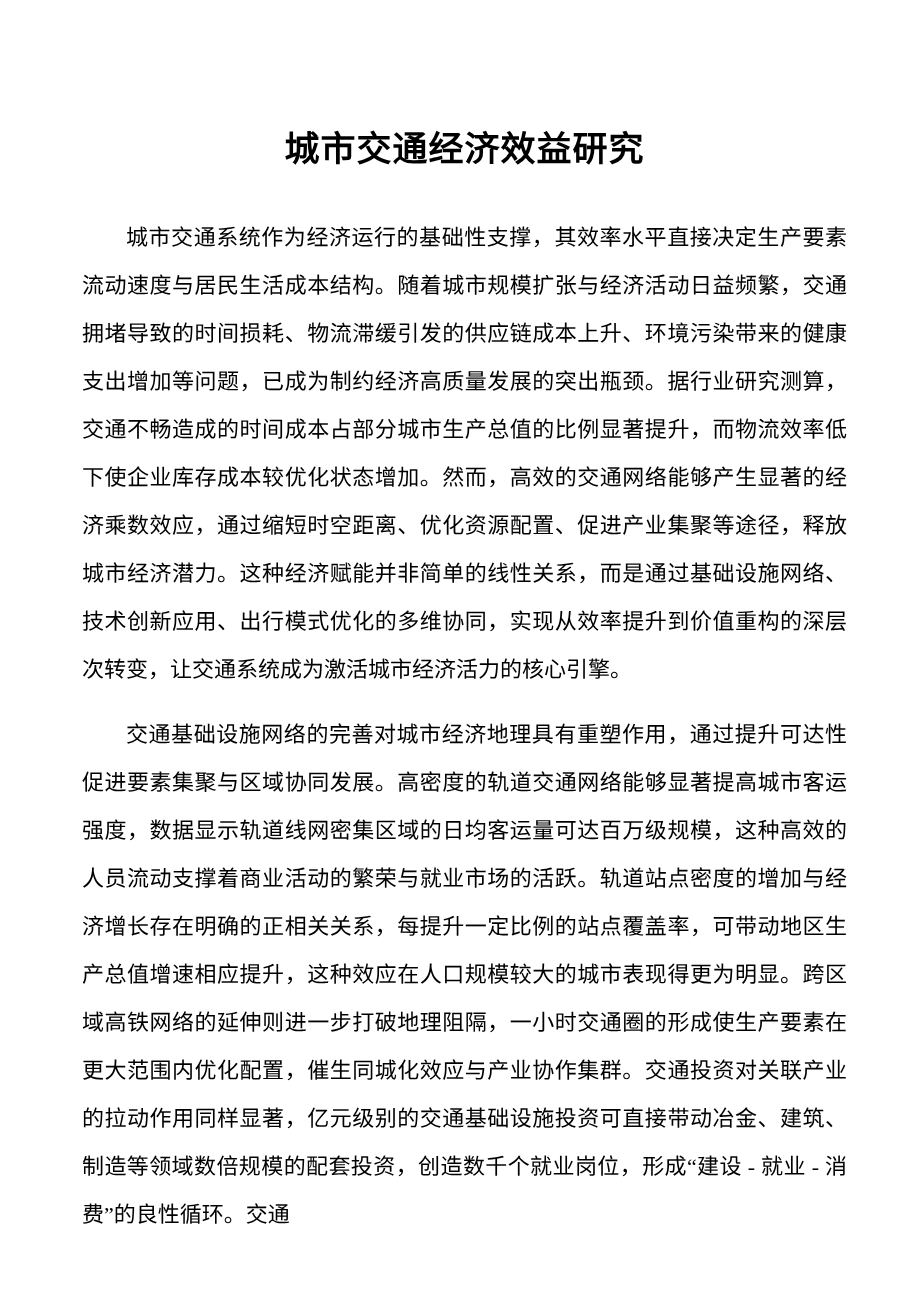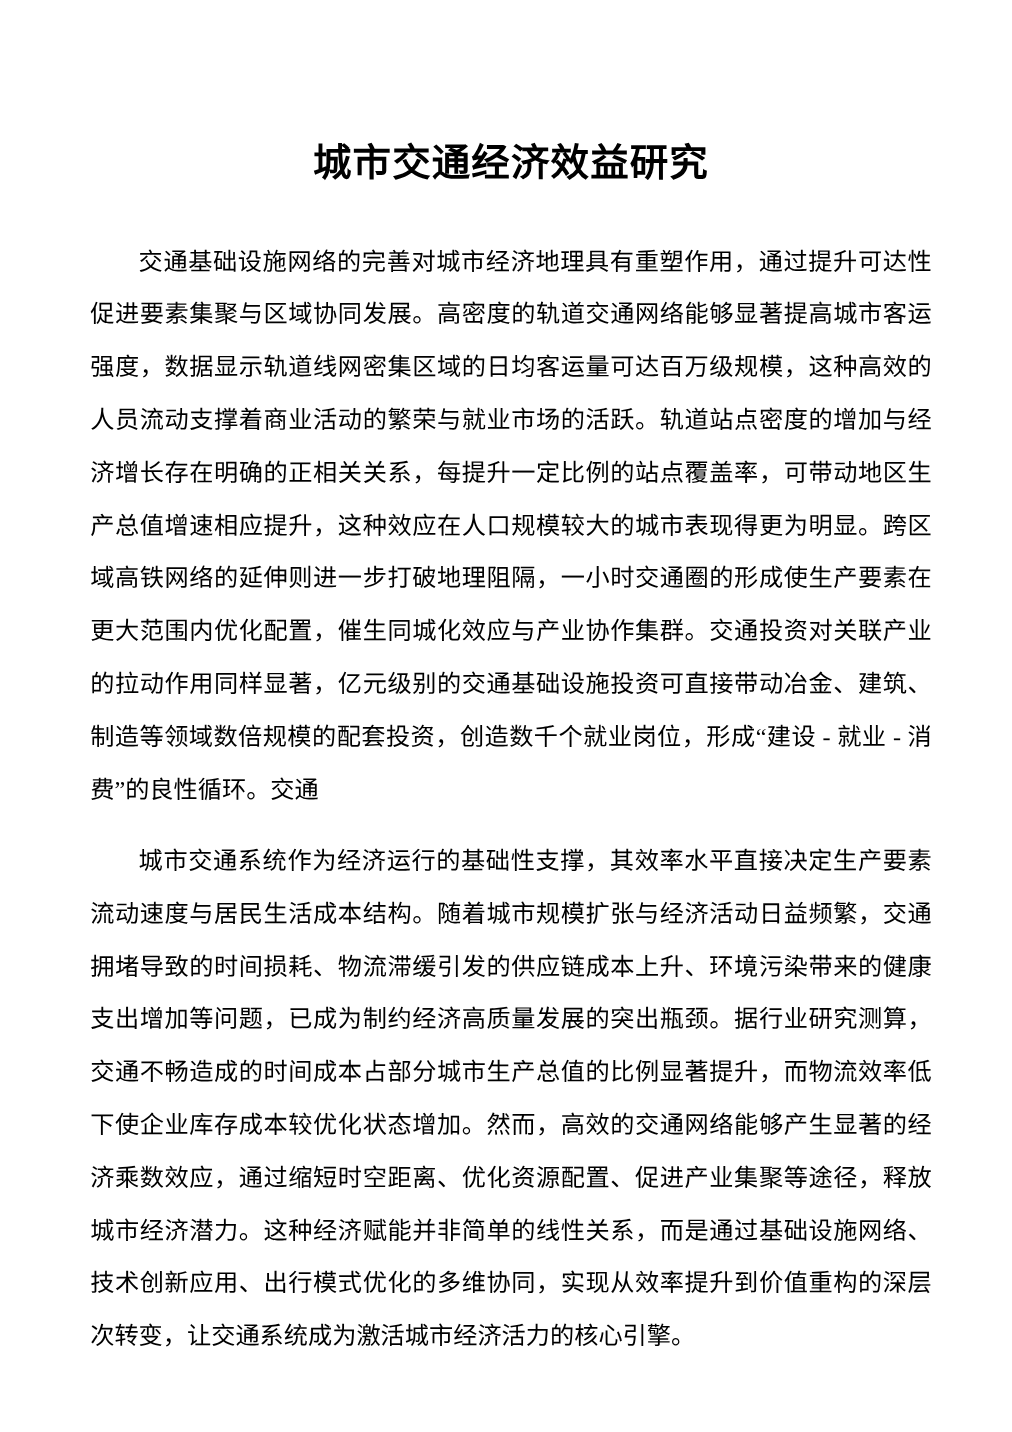--- a/index.html
+++ b/index.html
@@ -43,15 +43,15 @@
   }
   .doc-para + .doc-para {
     margin-top: 17px;
   }
 </style>
 </head>
 <body>
 
 <div class="page">
   <h1 class="doc-title">城市交通经济效益研究</h1>
+  <p class="doc-para">城市交通系统作为经济运行的基础性支撑，其效率水平直接决定生产要素流动速度与居民生活成本结构。随着城市规模扩张与经济活动日益频繁，交通拥堵导致的时间损耗、物流滞缓引发的供应链成本上升、环境污染带来的健康支出增加等问题，已成为制约经济高质量发展的突出瓶颈。据行业研究测算，交通不畅造成的时间成本占部分城市生产总值的比例显著提升，而物流效率低下使企业库存成本较优化状态增加。然而，高效的交通网络能够产生显著的经济乘数效应，通过缩短时空距离、优化资源配置、促进产业集聚等途径，释放城市经济潜力。这种经济赋能并非简单的线性关系，而是通过基础设施网络、技术创新应用、出行模式优化的多维协同，实现从效率提升到价值重构的深层次转变，让交通系统成为激活城市经济活力的核心引擎。</p>
   <p class="doc-para">交通基础设施网络的完善对城市经济地理具有重塑作用，通过提升可达性促进要素集聚与区域协同发展。高密度的轨道交通网络能够显著提高城市客运强度，数据显示轨道线网密集区域的日均客运量可达百万级规模，这种高效的人员流动支撑着商业活动的繁荣与就业市场的活跃。轨道站点密度的增加与经济增长存在明确的正相关关系，每提升一定比例的站点覆盖率，可带动地区生产总值增速相应提升，这种效应在人口规模较大的城市表现得更为明显。跨区域高铁网络的延伸则进一步打破地理阻隔，一小时交通圈的形成使生产要素在更大范围内优化配置，催生同城化效应与产业协作集群。交通投资对关联产业的拉动作用同样显著，亿元级别的交通基础设施投资可直接带动冶金、建筑、制造等领域数倍规模的配套投资，创造数千个就业岗位，形成“建设 - 就业 - 消费”的良性循环。交通</p>
-  <p class="doc-para">城市交通系统作为经济运行的基础性支撑，其效率水平直接决定生产要素流动速度与居民生活成本结构。随着城市规模扩张与经济活动日益频繁，交通拥堵导致的时间损耗、物流滞缓引发的供应链成本上升、环境污染带来的健康支出增加等问题，已成为制约经济高质量发展的突出瓶颈。据行业研究测算，交通不畅造成的时间成本占部分城市生产总值的比例显著提升，而物流效率低下使企业库存成本较优化状态增加。然而，高效的交通网络能够产生显著的经济乘数效应，通过缩短时空距离、优化资源配置、促进产业集聚等途径，释放城市经济潜力。这种经济赋能并非简单的线性关系，而是通过基础设施网络、技术创新应用、出行模式优化的多维协同，实现从效率提升到价值重构的深层次转变，让交通系统成为激活城市经济活力的核心引擎。</p>
 </div>
 
 </body></html>

